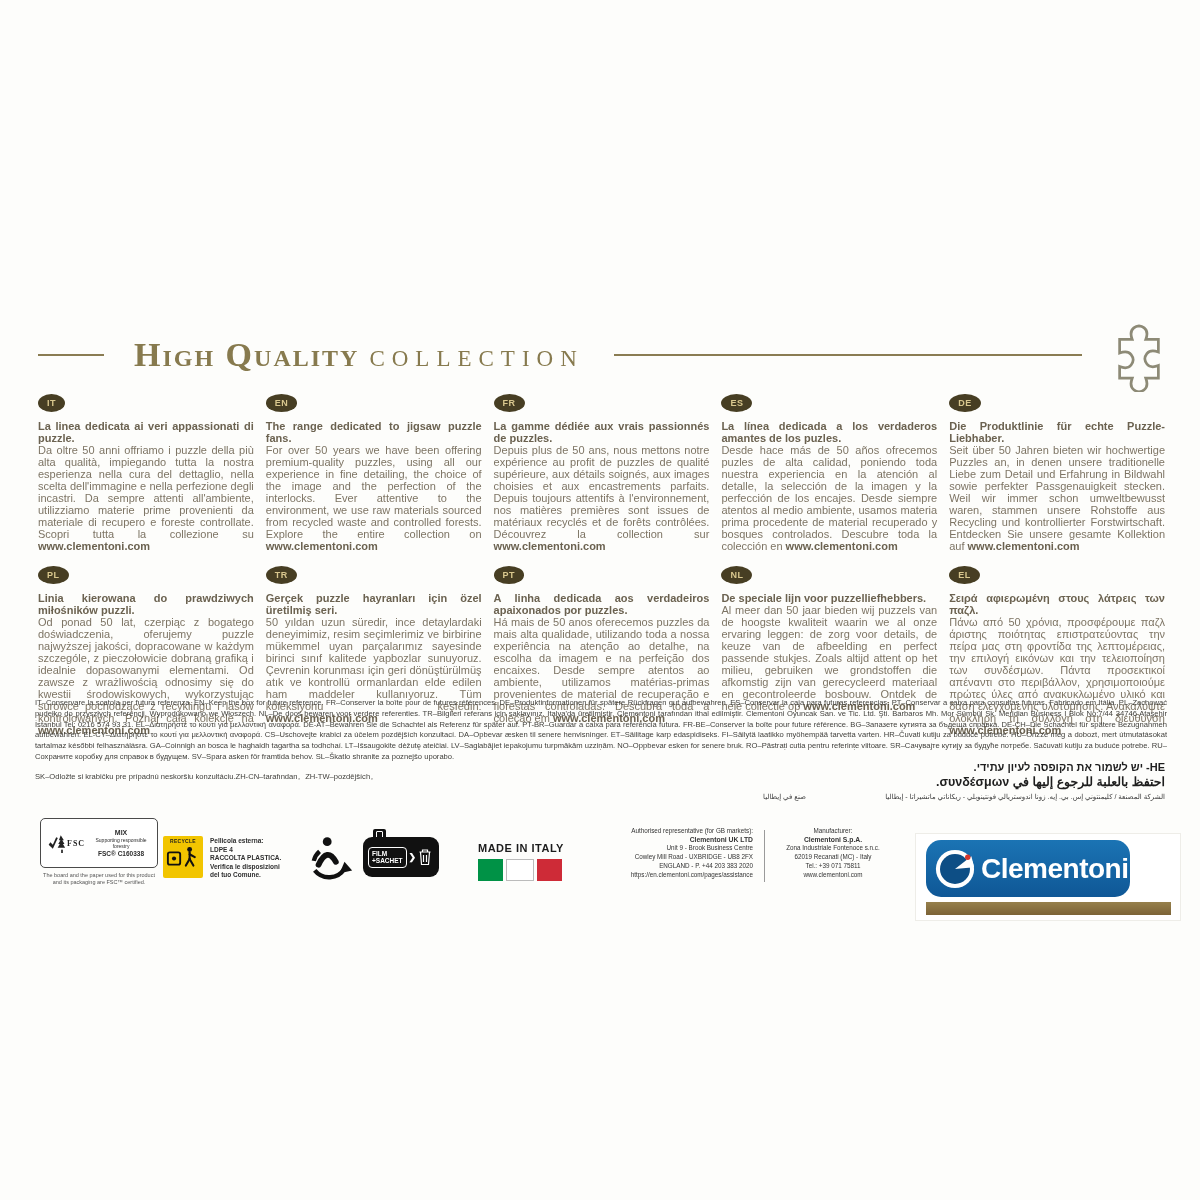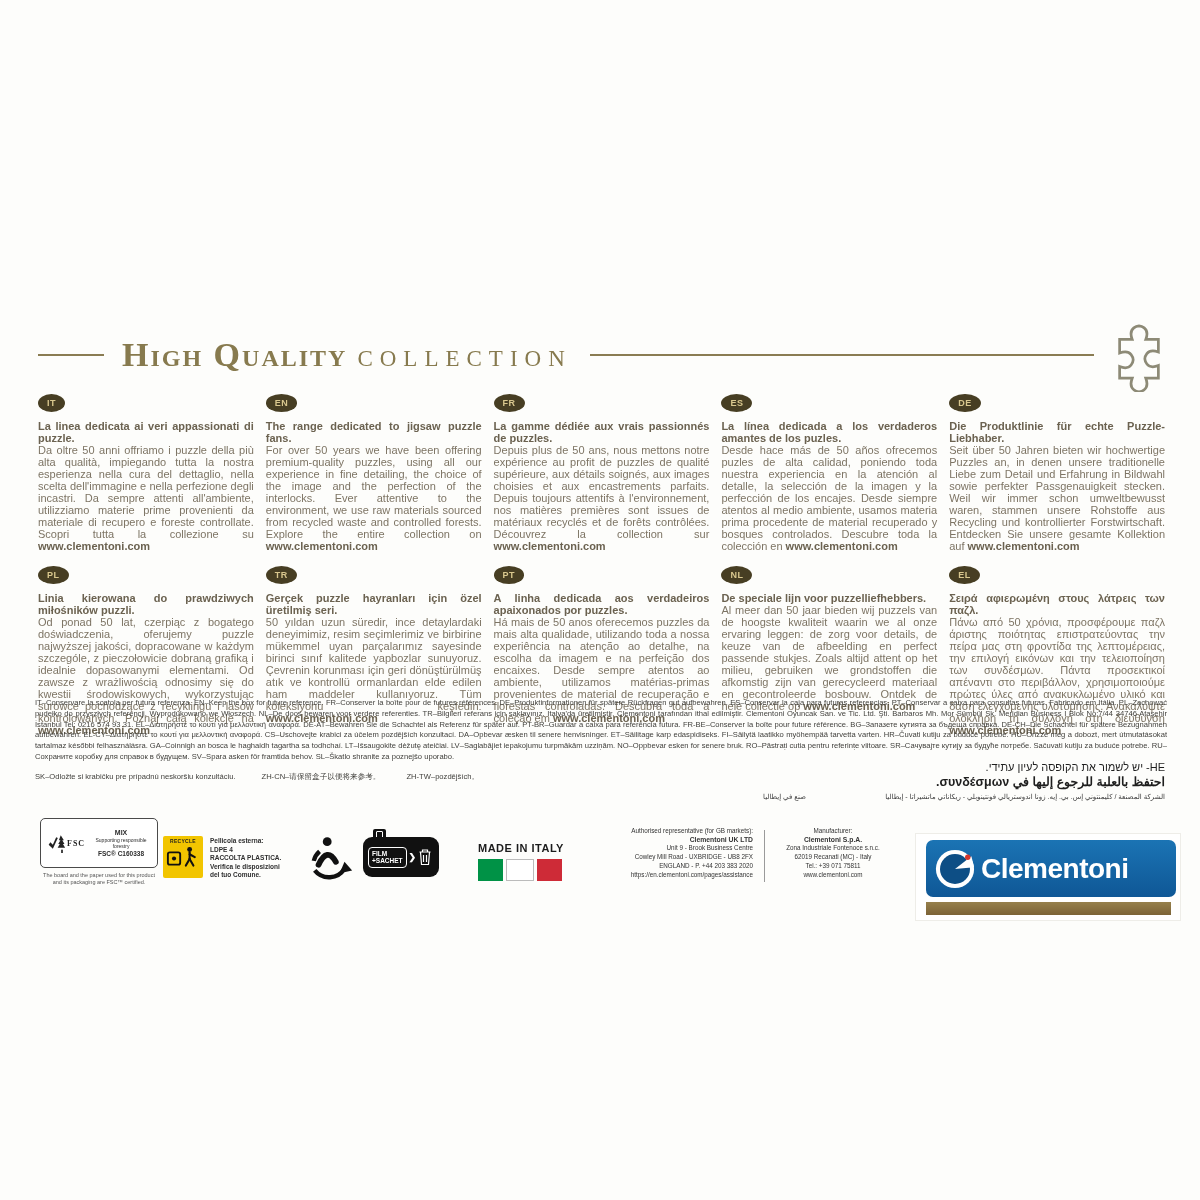--- a/index.html
+++ b/index.html
@@ -8,21 +8,21 @@
     background:#fdfdfb;
     font-family:"Liberation Sans", sans-serif;
     color:#7d7464;
     overflow:hidden;
   }
   .abs{position:absolute;}
 
   
   .title-bar{
     left:38px;top:310px;right:30px;height:90px;
-    display:flex;align-items:center;
+    display:flex;align-items:center;gap:12px;
   }
   .rule{height:2.5px;background:#8a7c52;}
   .rule-left{width:66px;}
   .rule-right{flex:1;margin-right:14px;}
   .title-text{
     margin:0 18px;white-space:nowrap;
     font-family:"Liberation Serif", serif;color:#877a4e;
   }
   .title-main{font-variant:small-caps;font-size:34px;font-weight:600;letter-spacing:2px;}
   .title-sub{font-size:23px;letter-spacing:7px;font-weight:400;margin-left:10px;}
@@ -43,23 +43,23 @@
   .lang-heading{display:block;color:#6b6250;}
   .lang-url{color:#6b6250;}
 
   
   .legal-par{
     left:35px;top:698px;width:1132px;
     font-size:7.6px;line-height:10.8px;color:#3f3e3a;text-align:justify;
   }
   .sk-line{
     left:35px;top:772px;font-size:7.6px;color:#3f3e3a;
-    display:flex;gap:26px;white-space:nowrap;
-  }
-  .hebrew-line{right:35px;top:761px;direction:rtl;font-size:11px;font-weight:normal;color:#1e1e1e;}
+    display:flex;white-space:nowrap;
+  }
+  .hebrew-line{right:35px;top:761px;direction:rtl;font-size:11px;font-weight:bold;color:#1e1e1e;}
   .arabic-line{right:35px;top:774px;direction:rtl;font-size:12.5px;font-weight:bold;color:#1e1e1e;}
   .arabic-mfr{
     right:35px;top:793px;width:402px;direction:rtl;
     display:flex;justify-content:space-between;
     font-size:7px;color:#3a3a3a;
   }
 
   
   .fsc-box{
     left:40px;top:818px;width:118px;height:50px;
@@ -112,22 +112,22 @@
   .uk-rep .b{font-weight:bold;font-size:6.8px;}
   .addr-divider{left:764px;top:830px;width:1px;height:52px;background:#9a9a9a;}
   .mfr{left:774px;top:827px;width:118px;text-align:center;font-size:6.3px;line-height:8.7px;color:#333;}
   .mfr .b{font-weight:bold;font-size:6.8px;}
 
   .brand-card{
     left:915px;top:833px;width:266px;height:88px;background:#ffffff;
     border:1px solid #eeede8;box-sizing:border-box;
   }
   .brand-blue{
-    position:absolute;left:10px;top:6px;width:250px;height:57px;
-    background:linear-gradient(#1b74b4,#0f5796);border-radius:7px;
+    position:absolute;left:10px;top:6px;width:204px;height:57px;
+    background:linear-gradient(#1b74b4,#0f5796);border-radius:15px;
     display:flex;align-items:center;box-sizing:border-box;padding-left:9px;
   }
   .brand-text{color:#fff;font-weight:bold;font-size:28px;letter-spacing:-.5px;margin-left:6px;}
   .brand-gold{
     position:absolute;left:10px;bottom:5px;width:245px;height:13px;
     background:linear-gradient(#96804c,#7c6337);
   }
 </style>
 </head>
 <body>
@@ -194,21 +194,21 @@
     <span class="badge">EL</span>
     <p class="lang-text"><b class="lang-heading">Σειρά αφιερωμένη στους λάτρεις των παζλ.</b><span>Πάνω από 50 χρόνια, προσφέρουμε παζλ άριστης ποιότητας επιστρατεύοντας την πείρα μας στη φροντίδα της λεπτομέρειας, την επιλογή εικόνων και την τελειοποίηση των συνδέσμων. Πάντα προσεκτικοί απέναντι στο περιβάλλον, χρησιμοποιούμε πρώτες ύλες από ανακυκλωμένο υλικό και δάση ελεγχόμενης υλοτόμησης. Ανακαλύψτε ολόκληρη τη συλλογή στη διεύθυνση</span> <b class="lang-url">www.clementoni.com</b></p>
   </div>
 
 </div>
 
 <div class="abs legal-par">IT–Conservare la scatola per futura referenza. EN–Keep the box for future reference. FR–Conserver la boîte pour de futures références. DE–Produktinformationen für spätere Rückfragen gut aufbewahren. ES–Conservar la caja para futuras referencias. PT–Conservar a caixa para consultas futuras. Fabricado em Itália. PL–Zachować pudełko do przyszłych referencji. Wyprodukowano we Włoszech. NL–De doos bewaren voor verdere referenties. TR–Bilgileri referans için saklayınız. İtalya'da üretilmiştir. Clementoni tarafından ithal edilmiştir. Clementoni Oyuncak San. ve Tic. Ltd. Şti. Barbaros Mh. Mor Sümbül Sk. Meridian Business İ Blok No:7/44 34746 Ataşehir İstanbul Tel: 0216 574 93 31. EL–Διατηρήστε το κουτί για μελλοντική αναφορά. DE-AT–Bewahren Sie die Schachtel als Referenz für später auf. PT-BR–Guardar a caixa para referência futura. FR-BE–Conserver la boîte pour future référence. BG–Запазете кутията за бъдеща справка. DE-CH–Die Schachtel für spätere Bezugnahmen aufbewahren. EL-CY–Διατηρήστε το κουτί για μελλοντική αναφορά. CS–Uschovejte krabici za účelem pozdějších konzultací. DA–Opbevar æsken til senere henvisninger. ET–Säilitage karp edaspidiseks. FI–Säilytä laatikko myöhempää tarvetta varten. HR–Čuvati kutiju za buduće potrebe. HU–Őrizze meg a dobozt, mert útmutatásokat tartalmaz későbbi felhasználásra. GA–Coinnigh an bosca le haghaidh tagartha sa todhchaí. LT–Išsaugokite dėžutę ateičiai. LV–Saglabājiet iepakojumu turpmākām uzziņām. NO–Oppbevar esken for senere bruk. RO–Păstrați cutia pentru referințe viitoare. SR–Сачувајте кутију за будуће потребе. Sačuvati kutiju za buduće potrebe. RU–Сохраните коробку для справок в будущем. SV–Spara asken för framtida behov. SL–Škatlo shranite za poznejšo uporabo.</div>
 
 <div class="abs sk-line">
   <span>SK–Odložte si krabičku pre prípadnú neskoršiu konzultáciu.</span>
-  <span>ZH-CN–请保留盒子以便将来参考。</span>
+  <span>ZH-CN–tarafından。</span>
   <span>ZH-TW–pozdějších。</span>
 </div>
 
 <div class="abs hebrew-line">HE- יש לשמור את הקופסה לעיון עתידי.</div>
 <div class="abs arabic-line">احتفظ بالعلبة للرجوع إليها في συνδέσμων.</div>
 <div class="abs arabic-mfr">
   <span>الشركة المصنعة / كليمنتوني إس. بي. إيه. زونا اندوستريالي فونتينوبلي - ريكاناتي ماتشيراتا - إيطاليا</span>
   <span>صنع في إيطاليا</span>
 </div>
 

